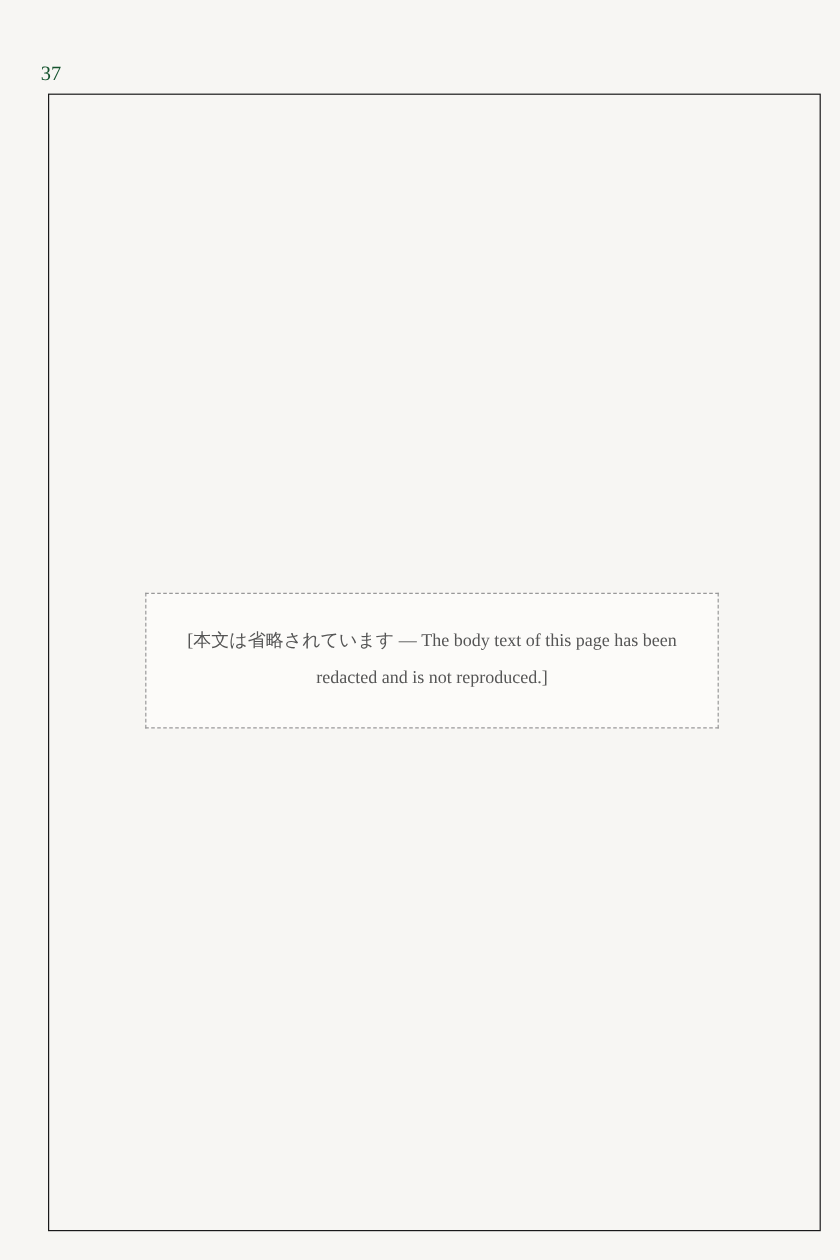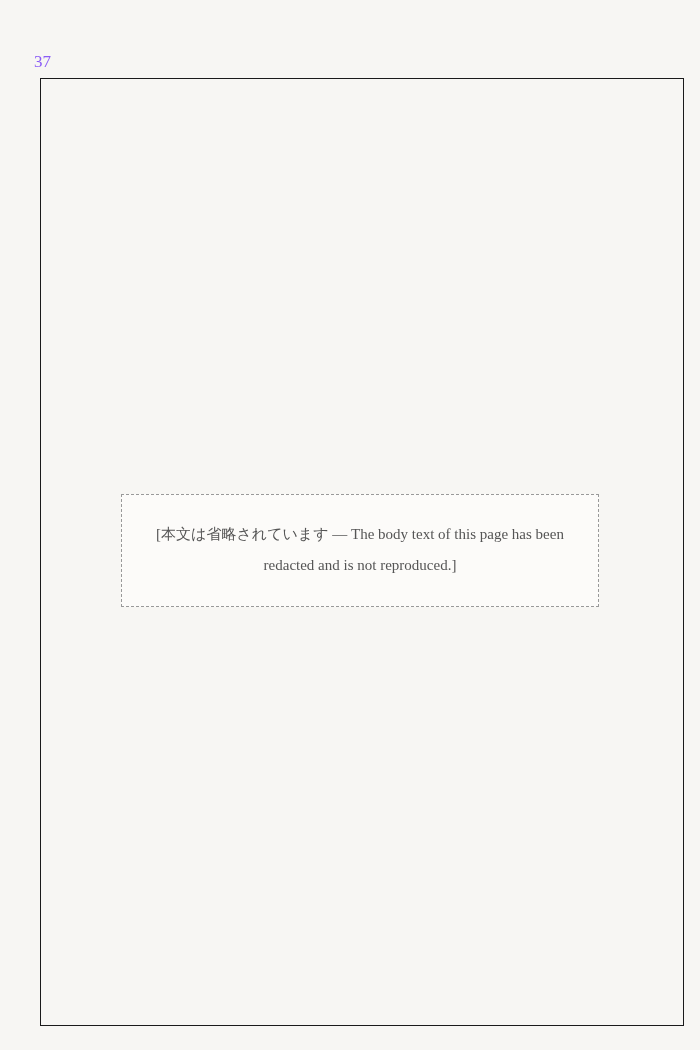--- a/index.html
+++ b/index.html
@@ -22,21 +22,21 @@
     top: 78px;
     right: 16px;
     bottom: 24px;
     border: 1px solid #1a1a1a;
   }
   .page-number {
     position: absolute;
     left: 34px;
     top: 52px;
     font-size: 17px;
-    color: #8b5cf6;
+    color: #14532d;
   }
   .body-area {
     position: absolute;
     left: 60px;
     top: 110px;
     right: 40px;
     bottom: 60px;
     writing-mode: vertical-rl;
     text-orientation: upright;
     font-size: 19px;

